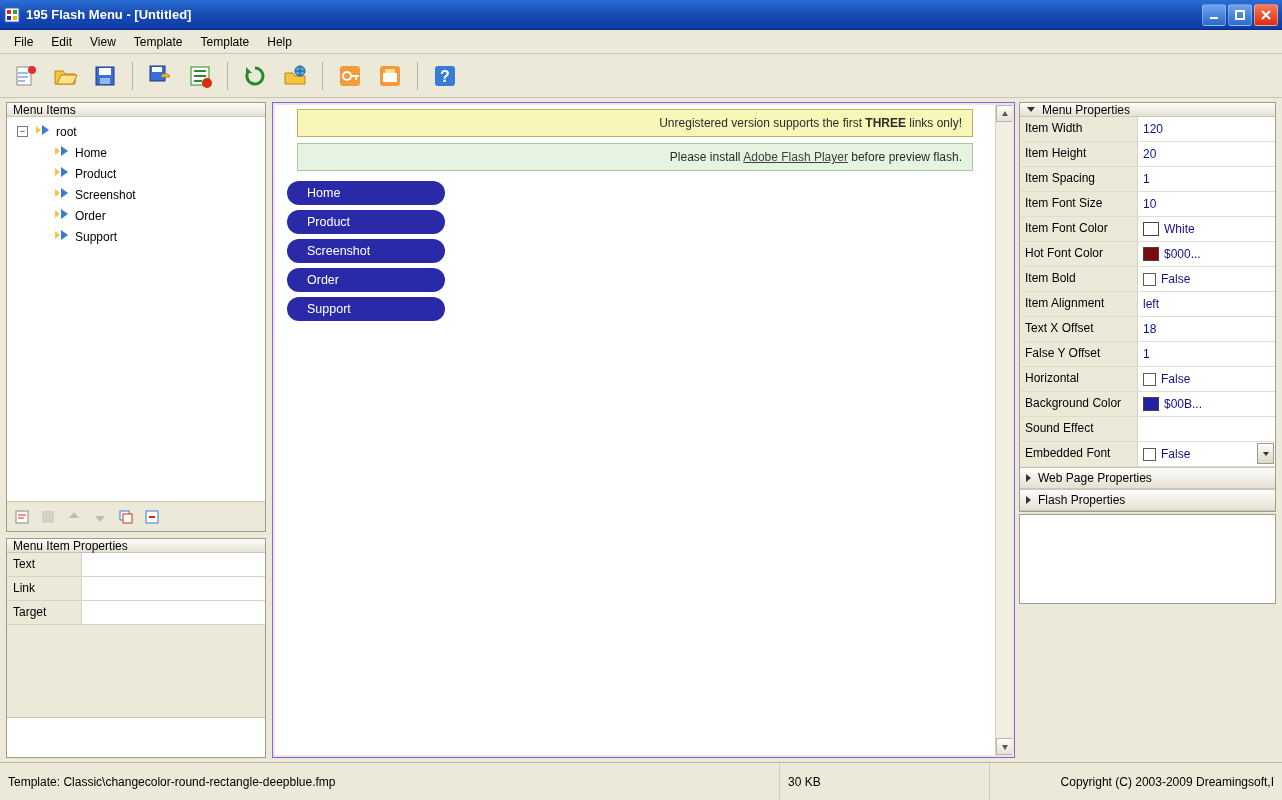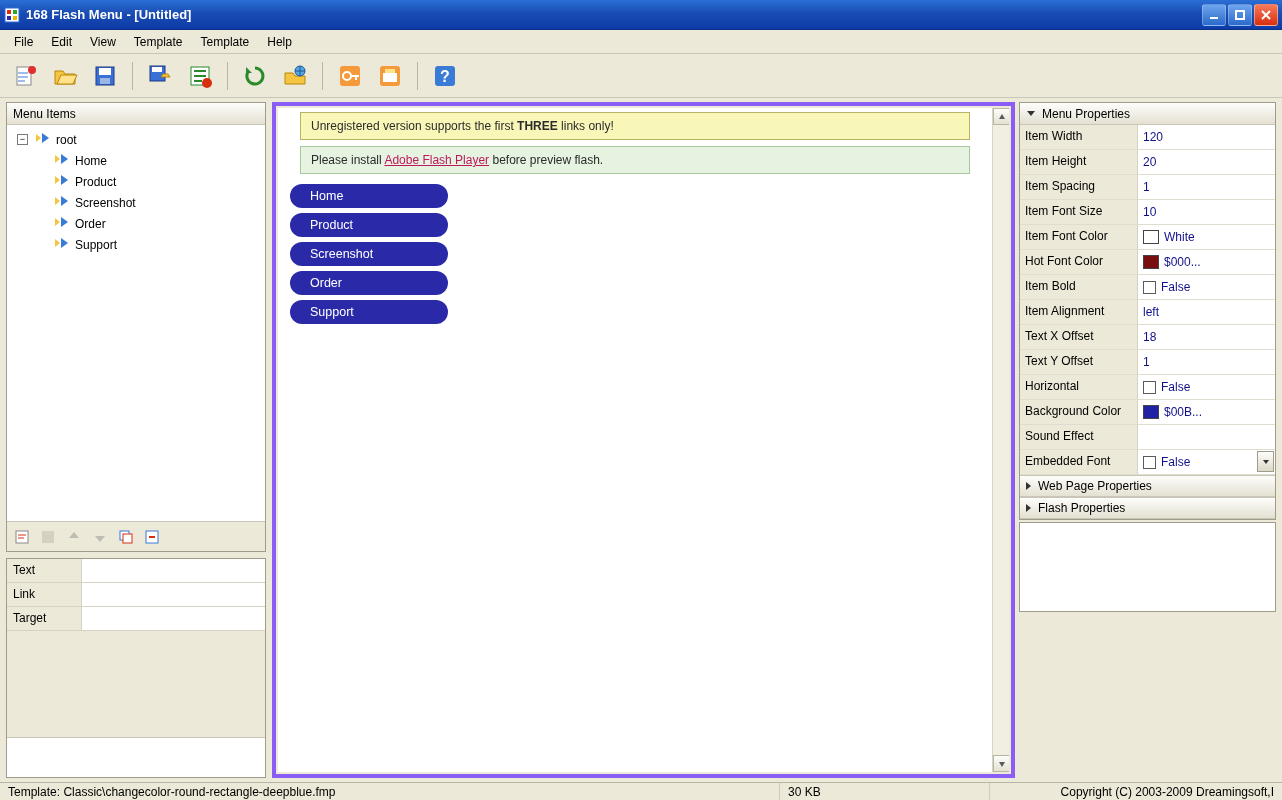--- a/index.html
+++ b/index.html
@@ -44,21 +44,21 @@
 
   
   .main { flex:1; display:flex; min-height:0; }
   .panel-border { border:1px solid #9f9c8c; background:#fff; }
   .left-col { width:270px; display:flex; flex-direction:column; gap:6px; padding:4px 4px 4px 6px;}
   .center-col { flex:1; padding:4px 2px; display:flex; }
   .right-col { width:265px; display:flex; flex-direction:column; gap:2px; padding:4px 6px 4px 2px;}
 
   
   .panel-header {
-    height:22px; background:linear-gradient(to bottom,#fdfdfb,#e4e1d2);
+    height:14px; background:linear-gradient(to bottom,#fdfdfb,#e4e1d2);
     border-bottom:1px solid #c9c6b8; display:flex;align-items:center; padding:0 6px;
     font-size:12px;
   }
   .panel-header .disclosure { margin-right:6px; display:inline-flex; }
   .panel-header .disclosure svg{width:10px;height:10px;}
 
   
   .tree-panel { flex:1; display:flex; flex-direction:column; min-height:0;}
   .tree-body { flex:1; overflow:auto; padding:4px 6px; background:#fff; }
   .tree-row { display:flex; align-items:center; height:21px; gap:4px; }
@@ -77,37 +77,37 @@
 
   
   .item-props { height:220px; display:flex; flex-direction:column;}
   .prop-row { display:flex; border-bottom:1px solid #d6d3c4; height:24px; }
   .prop-row .prop-label { width:75px; padding:4px 6px; background:#ece9d8; border-right:1px solid #d6d3c4;}
   .prop-row .prop-value { flex:1; padding:4px 6px; background:#fff;}
   .item-props .spacer { flex:1; background:#ece9d8;}
   .item-props .bottom-white { height:40px; background:#fff; border-top:1px solid #c9c6b8;}
 
   
-  .center-panel { flex:1; display:flex; flex-direction:column; position:relative; min-width:0; border:4px solid #8b5cf6;}
+  .center-panel { flex:1; display:flex; flex-direction:column; position:relative; min-width:0; border:1px solid #8b5cf6;text-align:right;}
   .preview-inner-wrap { flex:1; background:#fff; position:relative; overflow:hidden; margin:2px; }
   .scroll-track {
     position:absolute; right:0; top:0; bottom:0; width:17px;
     background:#f1efe2; border-left:1px solid #d6d3c4;
   }
   .scroll-btn{ position:absolute; left:0; width:17px;height:17px; background:linear-gradient(to bottom,#fdfdfb,#e4e1d2); border:1px solid #b8b5a5; display:flex;align-items:center;justify-content:center;}
   .scroll-btn.up{top:0;} .scroll-btn.down{bottom:0;}
   .scroll-btn svg{width:8px;height:8px;}
   .preview-content { position:absolute; left:0; top:0; right:17px; bottom:0; padding:4px 22px 4px 22px;}
   .notice {
     border:1px solid #b7b565; background:#f9f7b8;
     padding:6px 10px; font-family: Verdana, sans-serif; font-size:12px; color:#2b2b2b; margin-bottom:6px;
   }
   .notice.green{ background:#e5f3e0; border-color:#a7c9a0;}
   .notice strong{ font-weight:bold; }
-  .notice a{ color:#be185d; }
+  .notice a{ color:#404040; }
   .flash-menu { margin-top:10px; margin-left:-10px; display:flex; flex-direction:column; gap:5px; }
   .flash-item {
     width:158px; height:24px; background:#2a2aa9; color:#fff;
     border-radius:12px; padding:0 20px; display:flex; align-items:center;
     font-family: Arial, sans-serif; font-size:12.5px;
   }
 
   
   .props-panel { display:flex; flex-direction:column; }
   .prop-grid-row { display:flex; height:25px; border-bottom:1px solid #e0ddcf;justify-content:space-between; }
@@ -122,42 +122,42 @@
     border:1px solid #9f9c8c; display:flex;align-items:center;justify-content:center;
   }
   .dropdown-btn svg{width:8px;height:8px;}
   .section-row { height:22px; background:linear-gradient(to bottom,#fdfdfb,#e4e1d2); border-top:1px solid #c9c6b8; border-bottom:1px solid #c9c6b8; display:flex;align-items:center; padding:0 4px; gap:4px;}
   .section-row svg{width:10px;height:10px;}
   .right-filler { flex:1; }
   .right-bottom { height:90px; }
 
   
   .statusbar {
-    height:18px; background:#ece9d8; border-top:1px solid #b8b5a5;
+    height:38px; background:#ece9d8; border-top:1px solid #b8b5a5;
     display:flex; align-items:center; font-size:12px;
   }
   .statusbar .cell { padding:0 8px; border-right:1px solid #cfccbd; height:100%; display:flex;align-items:center;}
   .statusbar .cell.template{ flex:0 0 780px; }
   .statusbar .cell.size{ flex:0 0 210px; }
   .statusbar .cell.copy{ flex:1; justify-content:flex-end; border-right:none; }
 </style>
 </head>
 <body>
 
 <div class="titlebar">
   <span class="app-icon">
     <svg viewBox="0 0 16 16">
         <rect x="1" y="1" width="14" height="14" fill="#fff" stroke="#2a6fd6"></rect>
         <rect x="3" y="3" width="4" height="4" fill="#d82e0f"></rect>
         <rect x="9" y="3" width="4" height="4" fill="#2aa92a"></rect>
         <rect x="3" y="9" width="4" height="4" fill="#2a2aa9"></rect>
         <rect x="9" y="9" width="4" height="4" fill="#e6b800"></rect>
       </svg>
   </span>
-  <span class="title-text">168 Flash Menu - [Untitled]</span>
+  <span class="title-text">195 Flash Menu - [Untitled]</span>
   <div class="win-btns">
     <div class="win-btn">
         <svg viewBox="0 0 12 12">
           <rect x="2" y="8" width="8" height="2" fill="#fff"></rect>
         </svg>
       </div>
     <div class="win-btn">
         <svg viewBox="0 0 12 12">
           <rect x="2" y="2" width="8" height="8" fill="none" stroke="#fff" stroke-width="2"></rect>
         </svg>
@@ -337,20 +337,23 @@
         <div class="mini-btn">
             <svg viewBox="0 0 16 16">
               <rect x="2" y="2" width="12" height="12" fill="#fff" stroke="#3a7bd5"></rect>
               <path d="M5 8h6" stroke="#d82e0f" stroke-width="2"></path>
             </svg>
           </div>
       </div>
     </div>
 
     <div class="item-props panel-border">
+      <div class="panel-header">
+        <span>Menu Item Properties</span>
+      </div>
       <div class="prop-row">
         <div class="prop-label">Text</div>
         <div class="prop-value"></div>
       </div>
       <div class="prop-row">
         <div class="prop-label">Link</div>
         <div class="prop-value"></div>
       </div>
       <div class="prop-row">
         <div class="prop-label">Target</div>
@@ -457,21 +460,21 @@
               <span>left</span>
             </div>
           </div>
           <div class="prop-grid-row">
             <div class="prop-grid-label">Text X Offset</div>
             <div class="prop-grid-value">
               <span>18</span>
             </div>
           </div>
           <div class="prop-grid-row">
-            <div class="prop-grid-label">Text Y Offset</div>
+            <div class="prop-grid-label">False Y Offset</div>
             <div class="prop-grid-value">
               <span>1</span>
             </div>
           </div>
           <div class="prop-grid-row">
             <div class="prop-grid-label">Horizontal</div>
             <div class="prop-grid-value">
               <span class="checkbox"></span>
               <span>False</span>
             </div>

